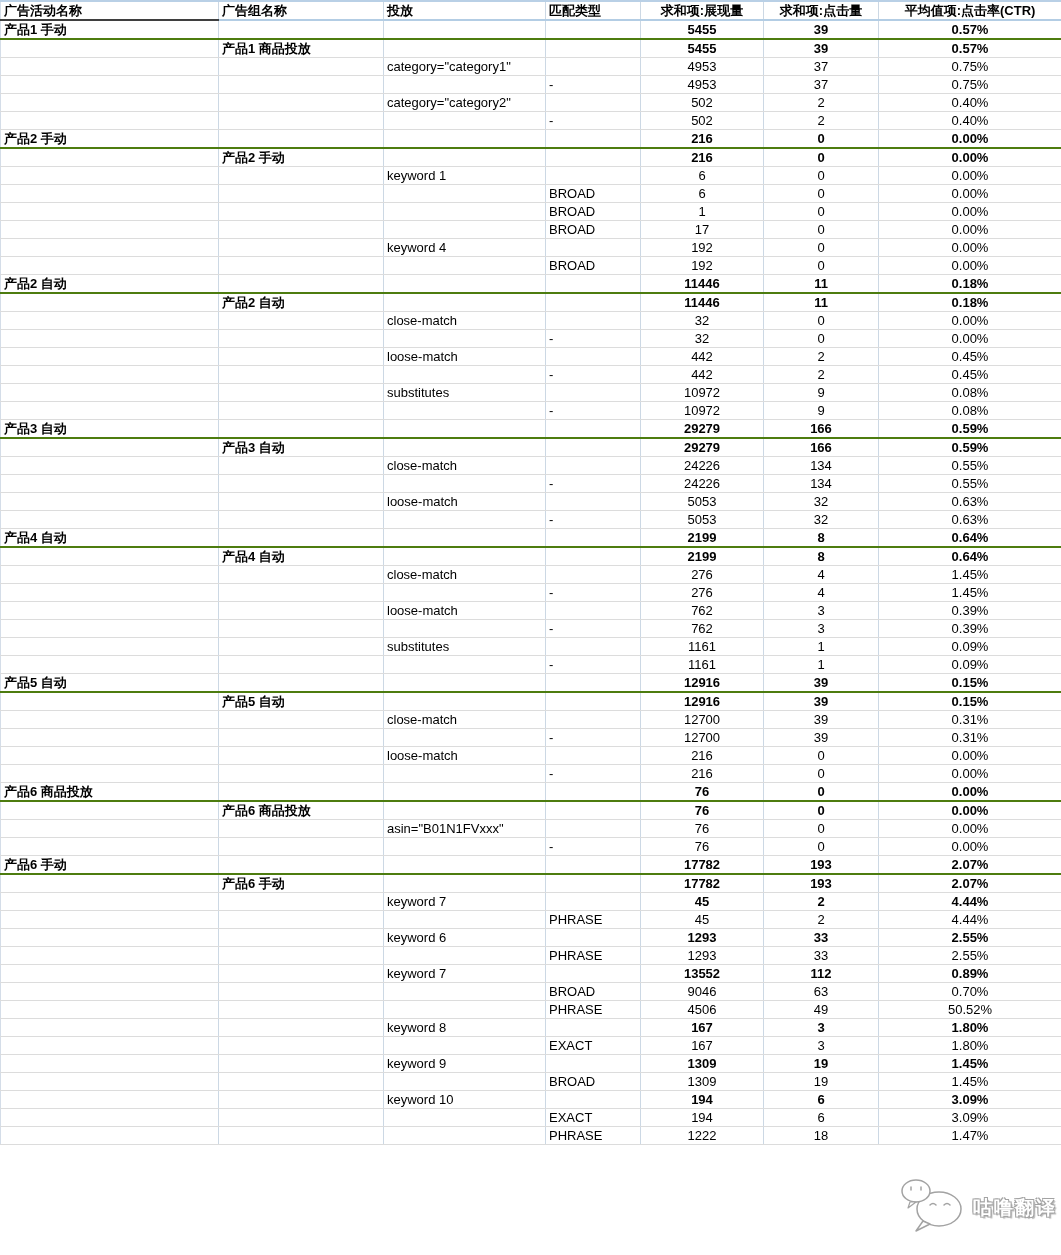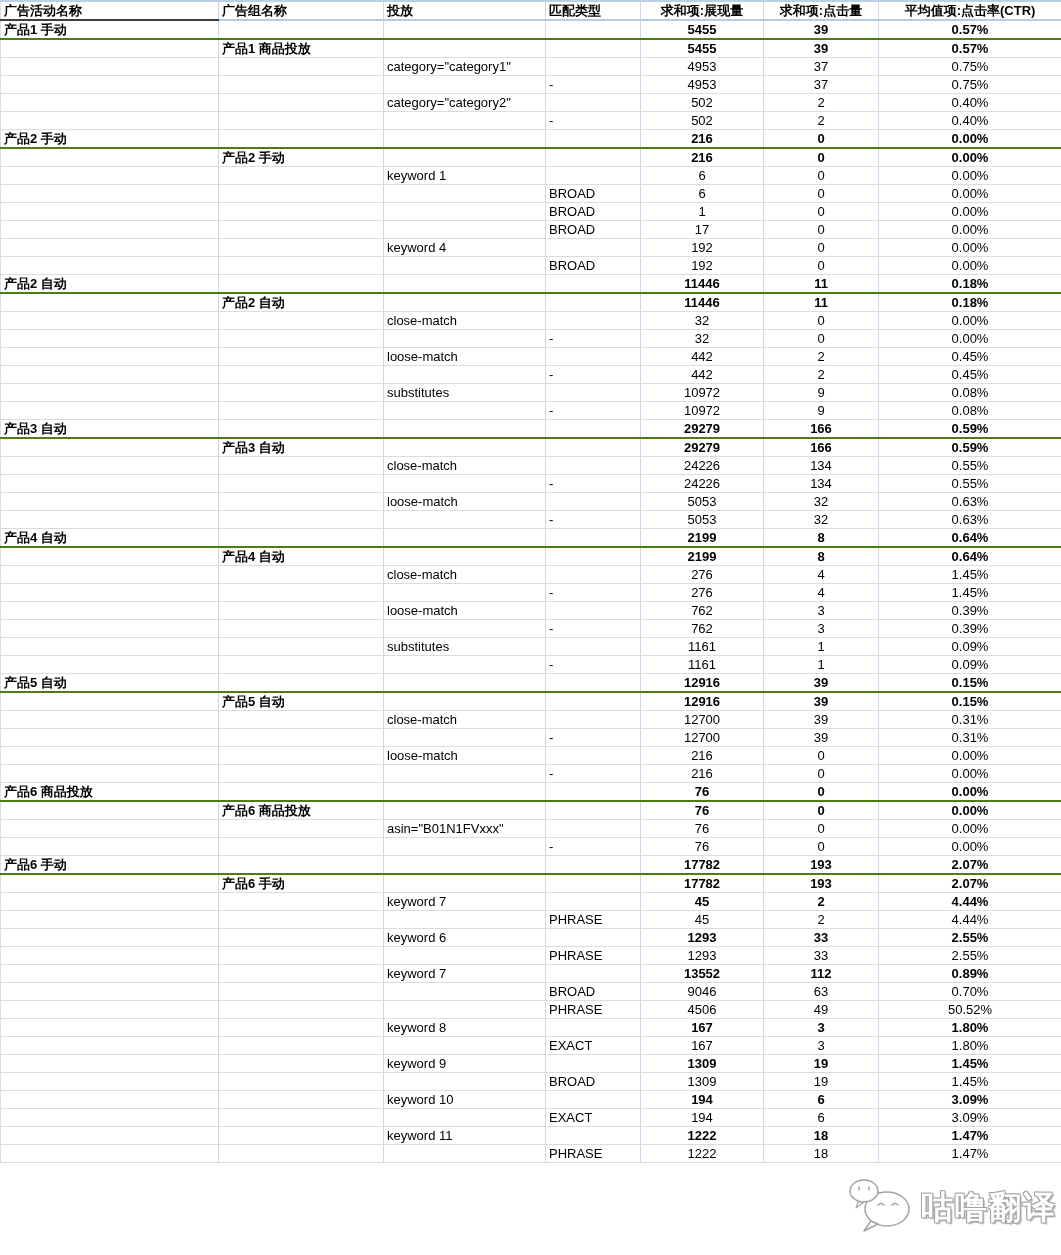--- a/index.html
+++ b/index.html
@@ -42,21 +42,21 @@
   tr.bold td{font-weight:bold}
   tr.boldvals td.num{font-weight:bold}
   tr.section td{border-bottom:2px solid #4d7c0f}
   
   .watermark{
     position:absolute;right:4px;bottom:18px;
     display:flex;align-items:center;gap:6px;
     pointer-events:none;
   }
   .watermark-text{
-    font-size:32px;font-weight:bold;letter-spacing:2px;
+    font-size:19px;font-weight:bold;letter-spacing:2px;
     color:#ffffff;
     text-shadow:
       -1px -1px 0 #a3a3a3, 1px -1px 0 #a3a3a3,
       -1px 1px 0 #a3a3a3, 1px 1px 0 #a3a3a3,
       2px 2px 1px #bdbdbd;
   }
 </style>
 </head>
 <body>
 
@@ -624,29 +624,20 @@
       </tr>
       <tr class="">
         <td class="al-left"></td>
         <td class="al-left"></td>
         <td class="al-left"></td>
         <td class="al-left">EXACT</td>
         <td class="al-center num">194</td>
         <td class="al-center num">6</td>
         <td class="al-center num">3.09%</td>
       </tr>
-      <tr class="boldvals">
-        <td class="al-left"></td>
-        <td class="al-left"></td>
-        <td class="al-left">keyword 11</td>
-        <td class="al-left"></td>
-        <td class="al-center num">1222</td>
-        <td class="al-center num">18</td>
-        <td class="al-center num">1.47%</td>
-      </tr>
       <tr class="">
         <td class="al-left"></td>
         <td class="al-left"></td>
         <td class="al-left"></td>
         <td class="al-left">PHRASE</td>
         <td class="al-center num">1222</td>
         <td class="al-center num">18</td>
         <td class="al-center num">1.47%</td>
       </tr>
     </tbody>

